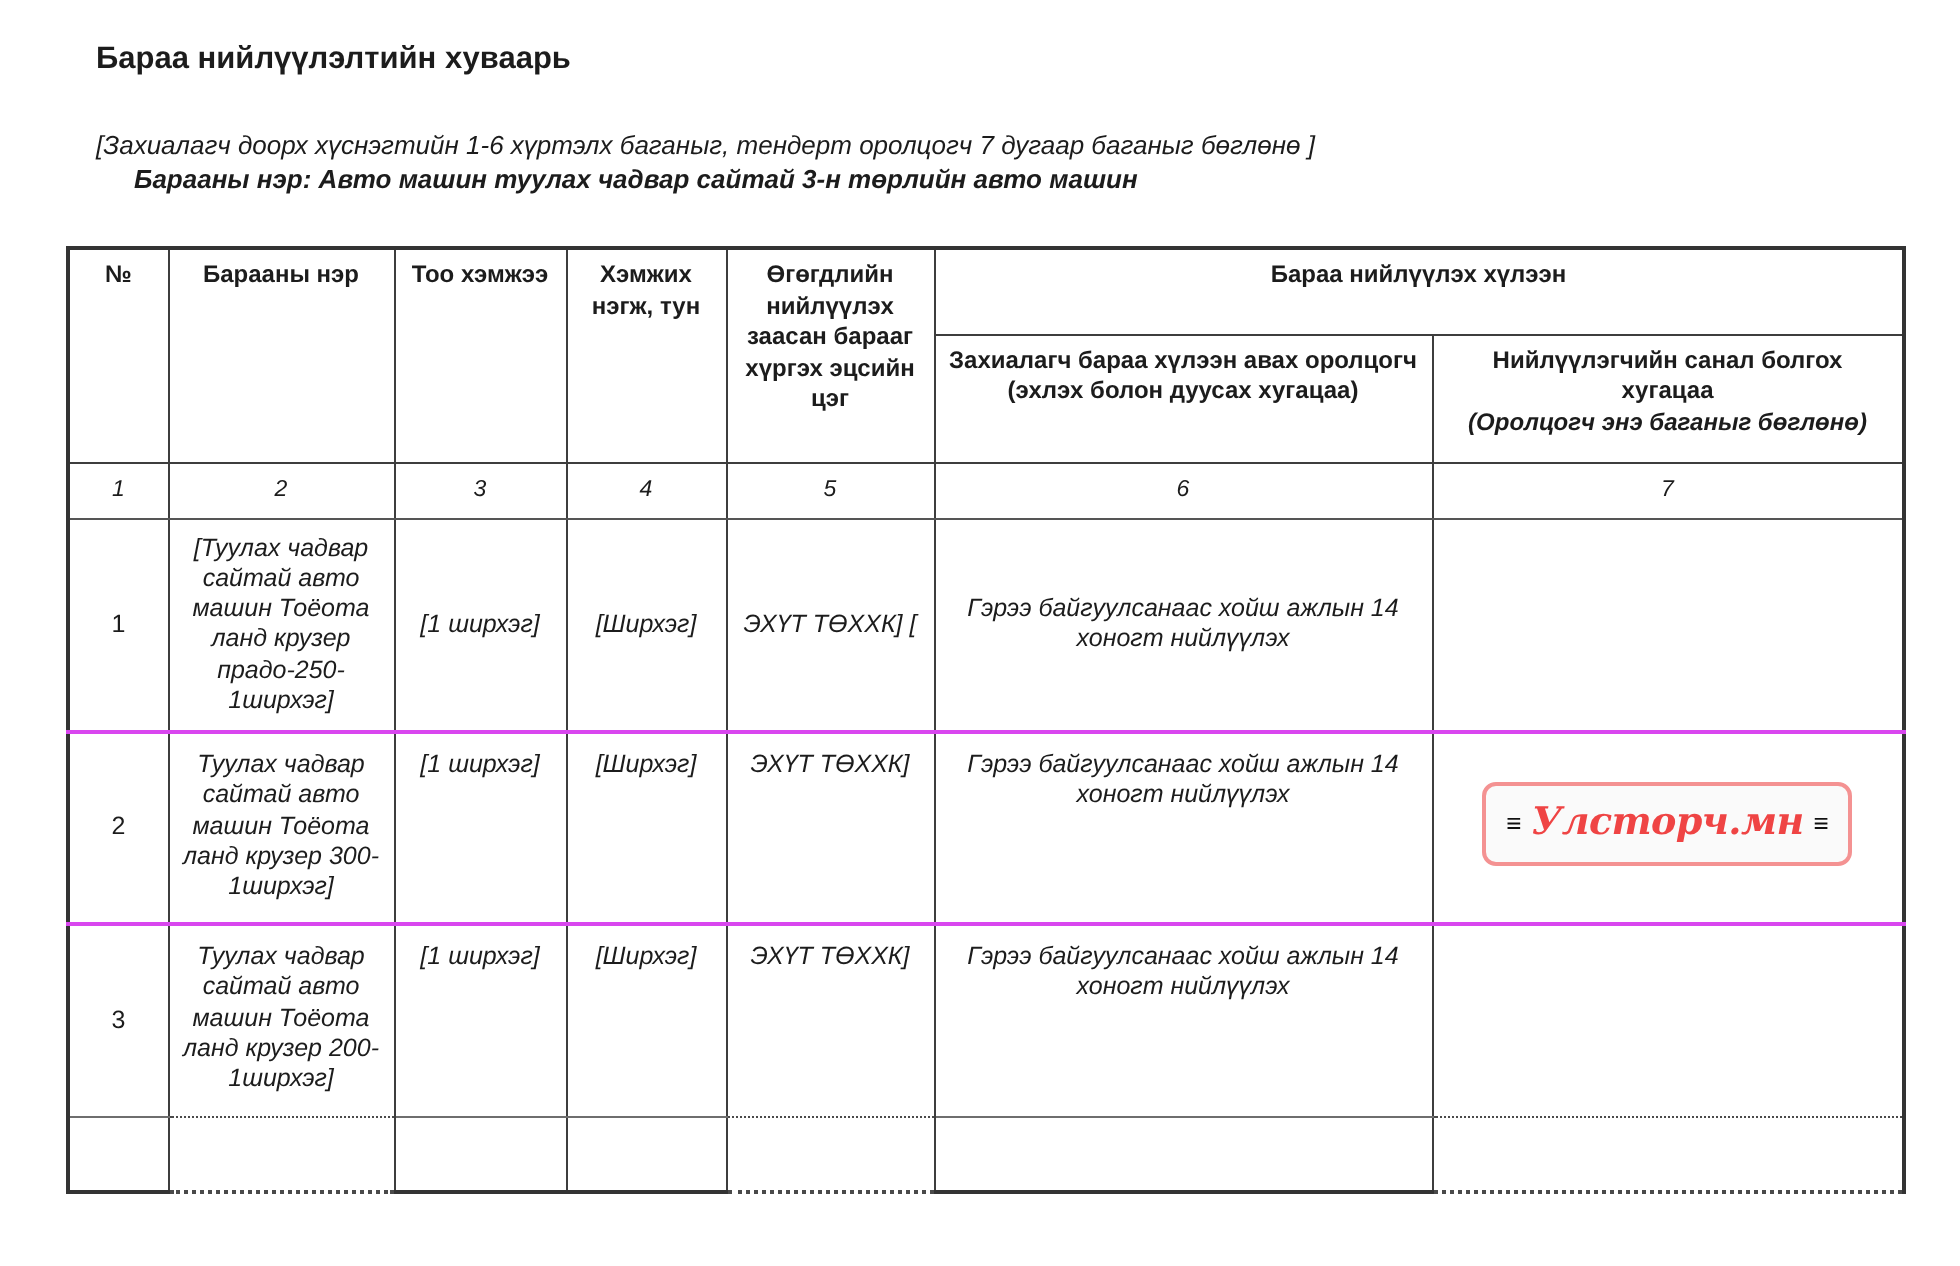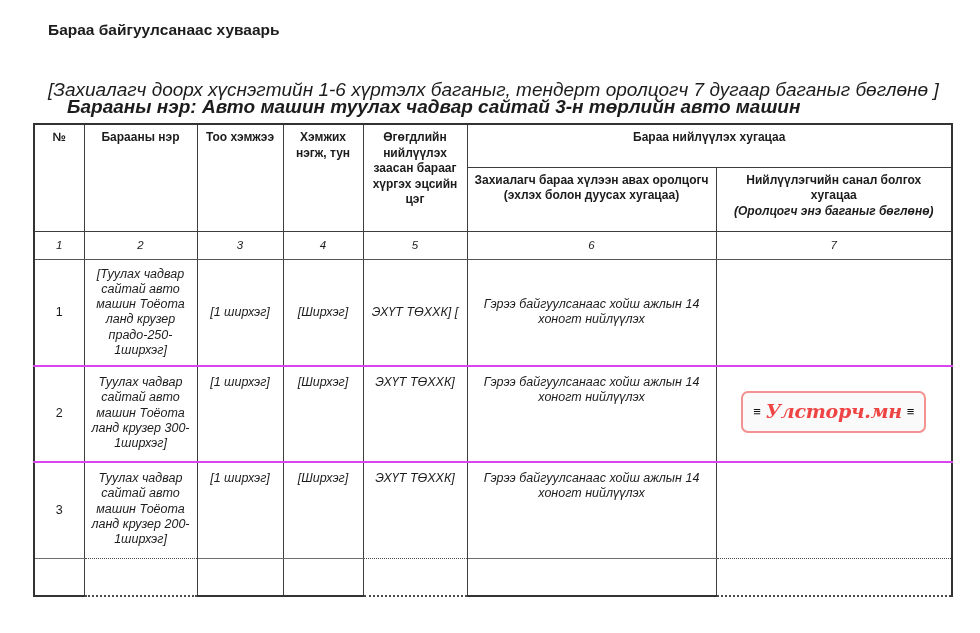--- a/index.html
+++ b/index.html
@@ -1,20 +1,20 @@
 <!DOCTYPE html>
 <html><head>
 <meta charset="utf-8">
 <style>
   * { margin:0; padding:0; box-sizing:border-box; }
   html,body { width:980px; height:633px; background:#ffffff; overflow:hidden; }
   body { position:relative; font-family:"Liberation Sans","DejaVu Sans",sans-serif; color:#1c1c1c; }
 
   .doc-title { position:absolute; left:48px; top:21px; font-size:15.5px; font-weight:bold; }
-  .intro { position:absolute; left:48px; top:81px; font-size:19px; line-height:17px; }
+  .intro { position:absolute; left:48px; top:64px; font-size:13px; line-height:17px; }
   .intro-1 { font-style:italic; }
   .intro-2 { font-style:italic; font-weight:bold;margin-left:19px; }
 
   table.supply { position:absolute; left:33px; top:123px; width:918px;
     border-collapse:collapse; table-layout:fixed;
     border-top:2px solid #333; border-left:2px solid #333; border-right:2px solid #333; }
   col.c1{width:50px;} col.c2{width:113px;} col.c3{width:86px;} col.c4{width:80px;}
   col.c5{width:104px;} col.c6{width:249px;} col.c7{width:236px;}
 
   th, td { border-left:1px solid #3d3d3d; border-right:1px solid #3d3d3d;
@@ -49,21 +49,21 @@
   .watermark { display:inline-flex; align-items:center; gap:5px;
     padding:7px 10px 8px; border:2px solid #f49292; border-radius:7px;
     background:#fafafa; }
   .wm-text { font-family:"DejaVu Serif","Liberation Serif",serif; font-weight:bold;
     font-size:19px; letter-spacing:-0.3px; color:#ef4444; white-space:nowrap; }
   .wing { font-size:13px; font-weight:bold; color:#111; line-height:1; }
 </style>
 </head>
 <body>
 
-<div class="doc-title">Бараа байгуулсанаас хуваарь</div>
+<div class="doc-title">Бараа нийлүүлэлтийн хуваарь</div>
 <div class="intro">
   <div class="intro-1">[Захиалагч доорх хүснэгтийн 1-6 хүртэлх баганыг, тендерт оролцогч 7 дугаар баганыг бөглөнө ]</div>
   <div class="intro-2">Барааны нэр: Авто машин туулах чадвар сайтай 3-н төрлийн авто машин</div>
 </div>
 
 <table class="supply">
   <colgroup>
     <col class="c1">
       <col class="c2">
       <col class="c3">
@@ -73,21 +73,21 @@
       <col class="c7">
   </colgroup>
 
   <tbody>
       <tr class="h-group">
     <th rowspan="2">№</th>
     <th rowspan="2">Барааны нэр</th>
     <th rowspan="2">Тоо хэмжээ</th>
     <th rowspan="2">Хэмжих нэгж, тун</th>
     <th rowspan="2">Өгөгдлийн нийлүүлэх заасан барааг хүргэх эцсийн цэг</th>
-    <th colspan="2" class="group-th">Бараа нийлүүлэх хугацаа</th>
+    <th colspan="2" class="group-th">Бараа нийлүүлэх хүлээн</th>
   </tr>
   <tr class="h-sub">
     <th>Захиалагч бараа хүлээн авах оролцогч (эхлэх болон дуусах хугацаа)</th>
     <th>
       <span class="hdr-line">Нийлүүлэгчийн санал болгох</span>
       <span class="hdr-line">хугацаа</span>
       <span class="hdr-note">(Оролцогч энэ баганыг бөглөнө)</span>
     </th>
   </tr>
 

